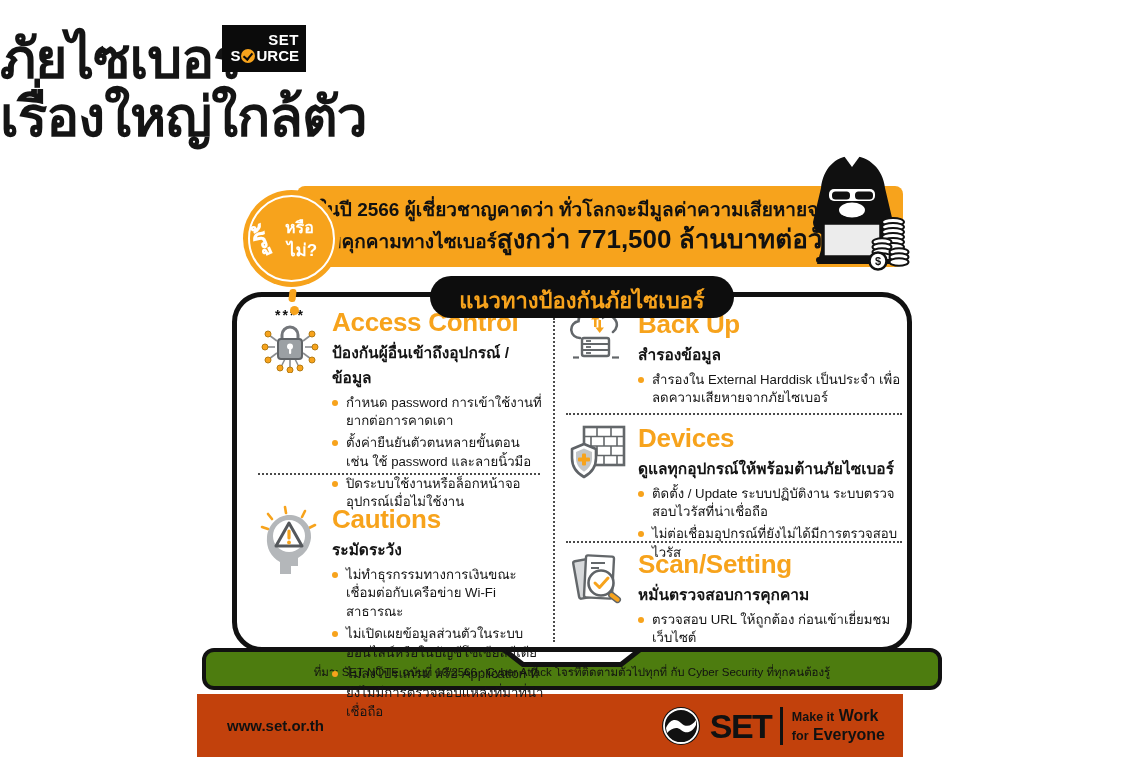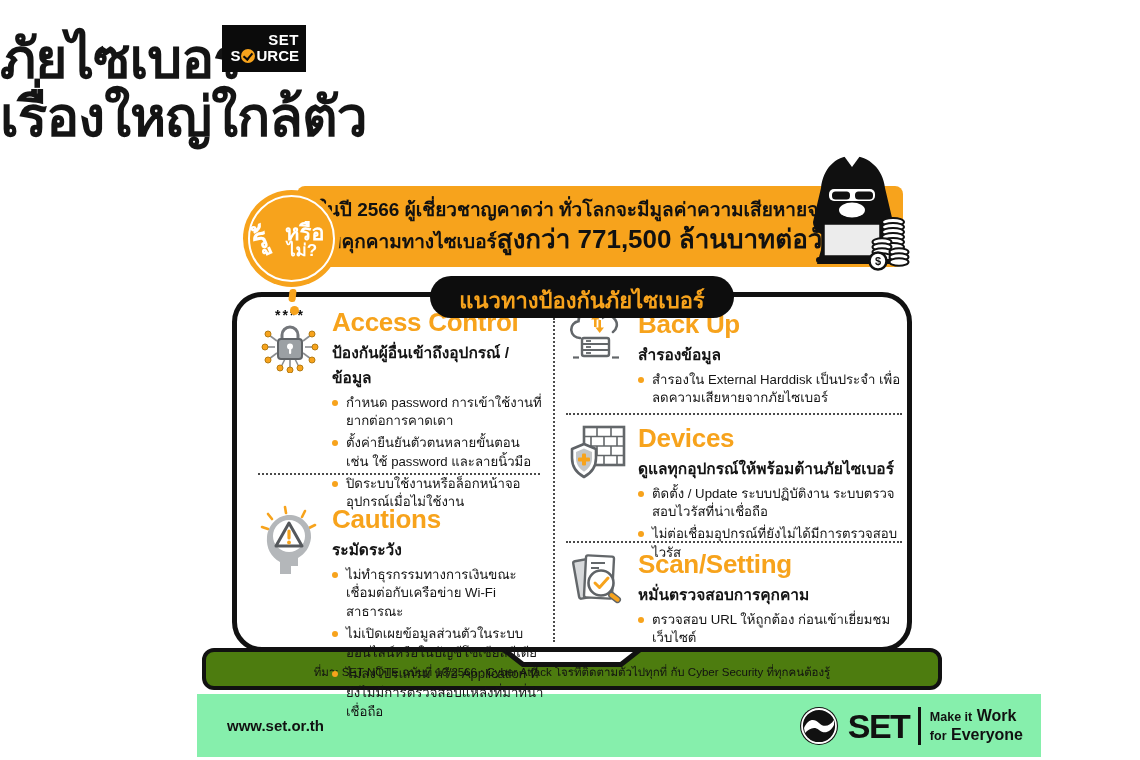--- a/index.html
+++ b/index.html
@@ -28,21 +28,21 @@
   .banner .bl1 { font-weight:700; font-size:19px; line-height:1.3; white-space:nowrap; }
   .banner .bl2 { font-weight:700; font-size:19px; line-height:1.25; white-space:nowrap; }
   .banner .bl2 .hl { font-size:26px; font-weight:800; }
 
   
   .know { position:absolute; left:243px; top:190px; width:97px; height:97px; border-radius:50%;
           background:#F7A31C; z-index:4; }
   .know::before { content:""; position:absolute; inset:5px; border:2.5px solid #fff; border-radius:50%; }
   .know .ru { position:absolute; left:9px; top:26px; transform:rotate(-24deg); color:#fff;
               font-weight:800; font-size:29px; }
-  .know .w2 { position:absolute; left:42px; top:25px; color:#fff; font-weight:700; font-size:22px; }
+  .know .w2 { position:absolute; left:42px; top:25px; color:#fff; font-weight:700; font-size:16px; }
   .know .w3 { position:absolute; left:44px; top:46px; color:#fff; font-weight:700; font-size:17px; }
   .tail-seg { position:absolute; left:289px; top:289px; width:7px; height:13px; background:#F7A31C;
               border-radius:3px; transform:rotate(7deg); z-index:6; }
   .tail-dot { position:absolute; left:290px; top:306px; width:9px; height:9px; background:#F7A31C;
               border-radius:50%; z-index:6; }
 
   
   .hacker { position:absolute; left:792px; top:150px; z-index:3; }
 
   
@@ -75,21 +75,21 @@
   #sec-devices  { left:566px; top:424px; width:338px; }
   #sec-scan     { left:566px; top:550px; width:338px; }
 
   .vdot  { position:absolute; left:553px; top:318px; height:324px; border-left:2px dotted #4a4a4a; z-index:4; }
   .hdot  { position:absolute; border-top:2px dotted #4a4a4a; z-index:4; }
   #hdot-left  { left:258px; top:473px; width:282px; }
   #hdot-r1    { left:566px; top:413px; width:336px; }
   #hdot-r2    { left:566px; top:541px; width:336px; }
 
   
-  .footer { position:absolute; left:197px; top:694px; width:844px; height:63px; background:#86efac;
+  .footer { position:absolute; left:197px; top:694px; width:706px; height:63px; background:#c2410c;
             display:flex; align-items:center; z-index:2; }
   .footer .url { margin-left:30px; font-weight:700; font-size:15px; color:#111; }
   .footer .brandgrp { margin-left:auto; margin-right:18px; display:flex; align-items:center; gap:9px; }
   .footer .setword { font-weight:800; font-size:34px; letter-spacing:-1.5px; color:#111; line-height:1; }
   .footer .vbar { width:2.5px; height:38px; background:#111; }
   .footer .tag { display:flex; flex-direction:column; line-height:1.15; color:#111; }
   .footer .tag .sm { font-size:12.5px; font-weight:600; }
   .footer .tag .bg { font-size:16px; font-weight:800; }
 </style>
 </head>

